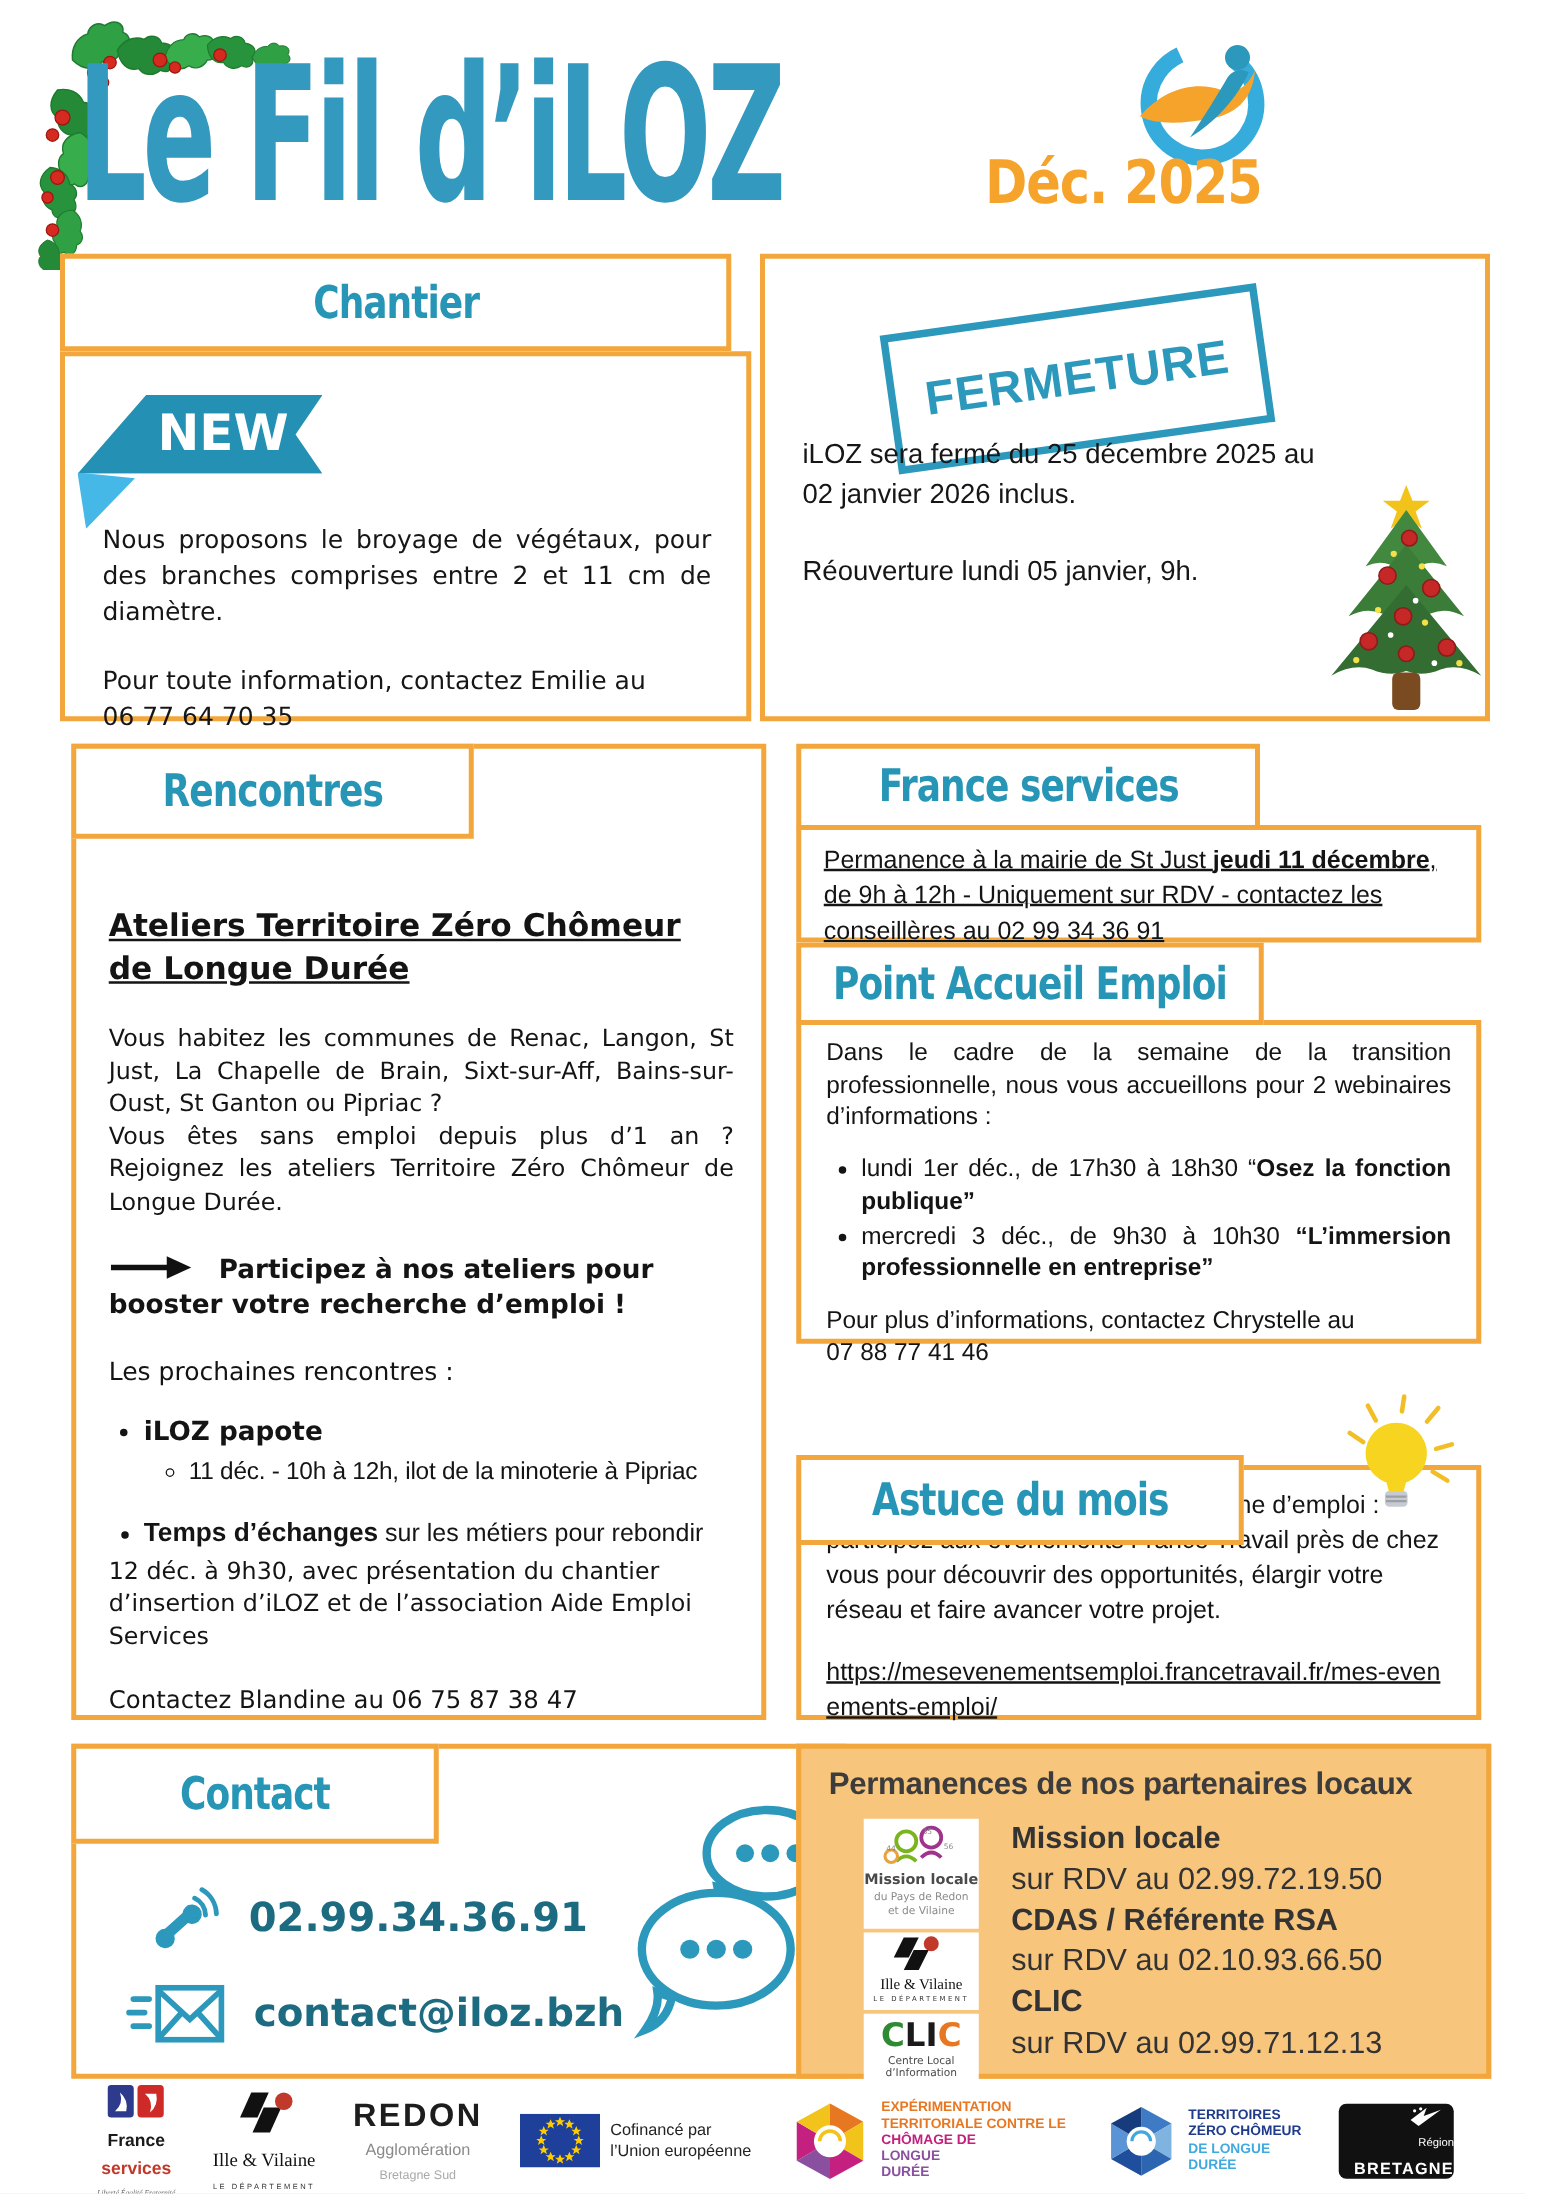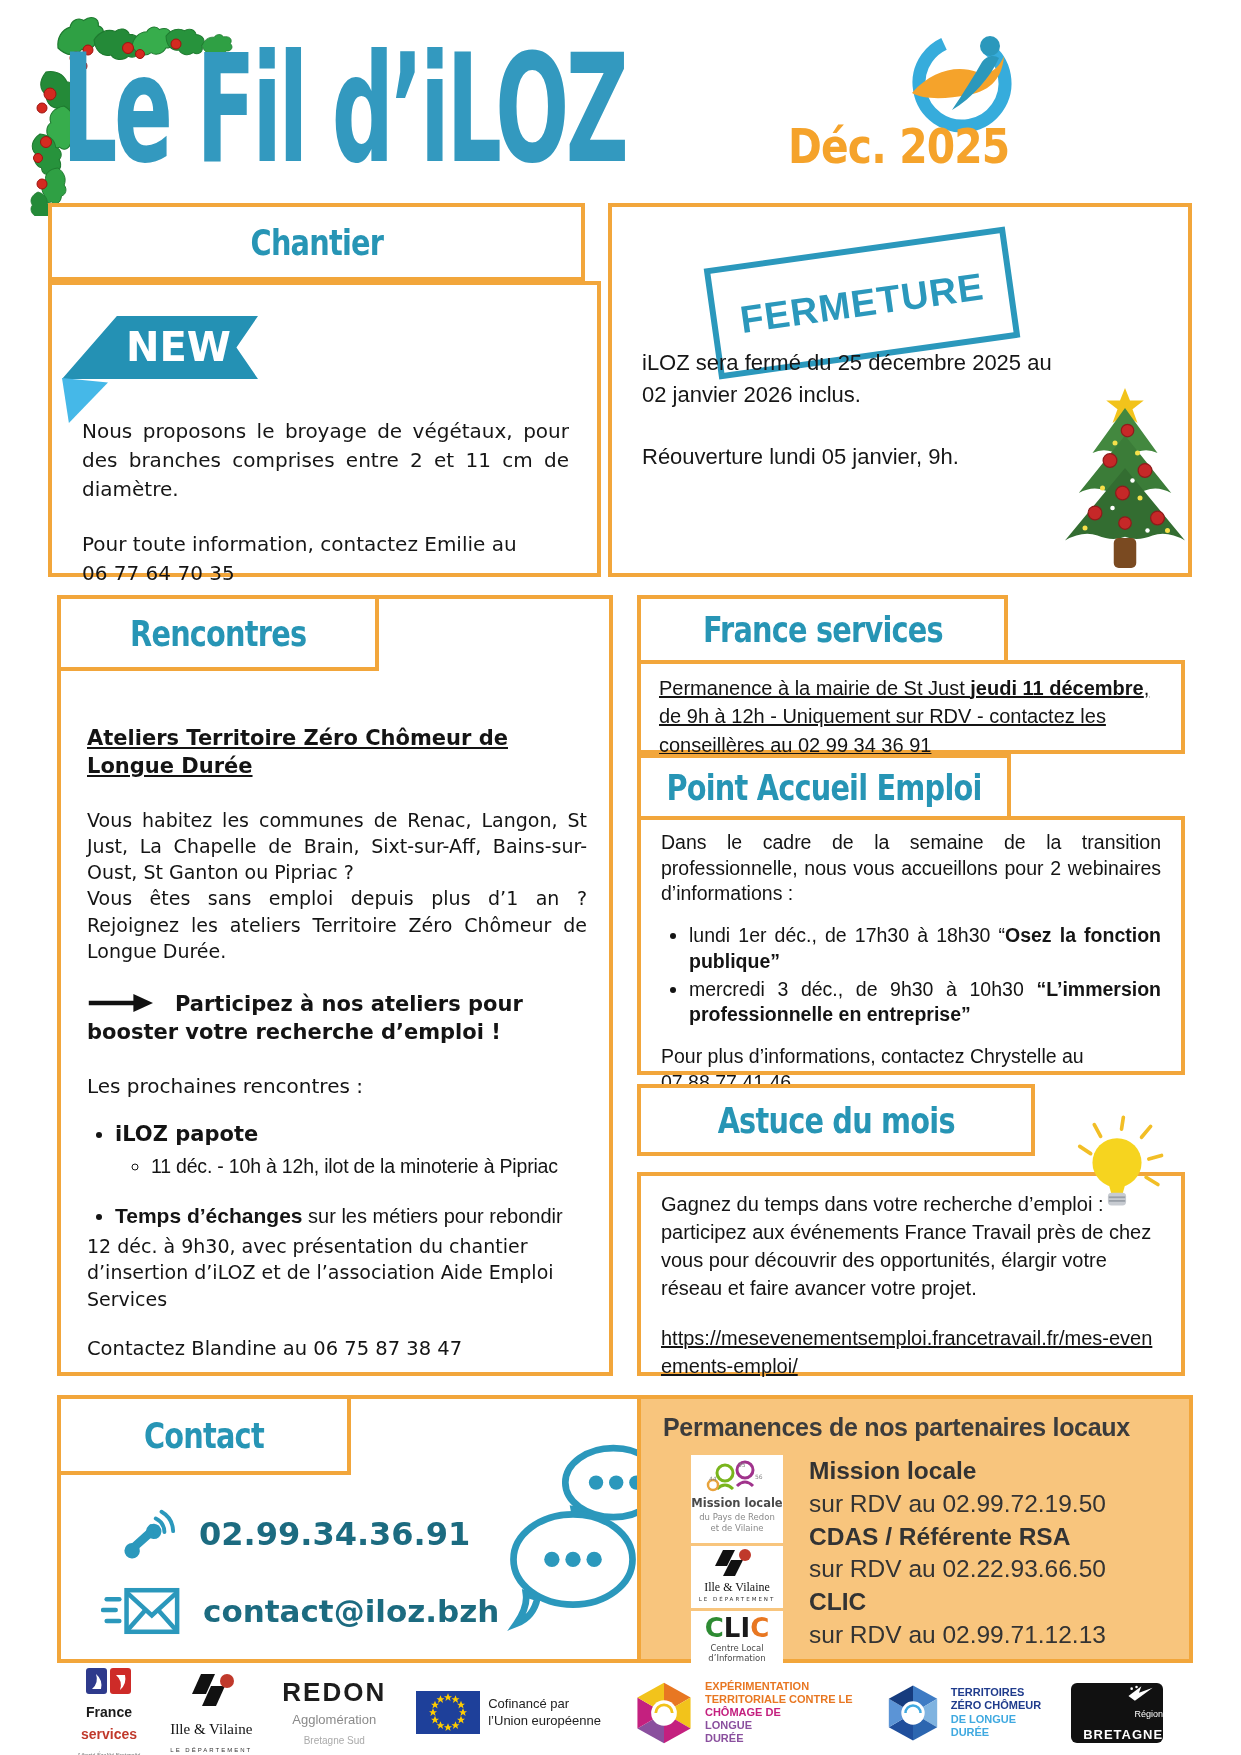--- a/index.html
+++ b/index.html
@@ -34,21 +34,21 @@
          transform:rotate(-8deg);display:flex;align-items:center;justify-content:center;
          font-family:"Liberation Sans",sans-serif;font-weight:bold;font-size:38px;color:#2B98BC;letter-spacing:1px;}
   .fe-text{position:absolute;left:30px;top:140px;width:430px;font-family:"Liberation Sans",sans-serif;
            font-size:22px;line-height:1.45;color:#161616;}
   .fe-text .p2{margin-top:30px;}
   .tree{position:absolute;right:-12px;bottom:-10px;width:150px;height:200px;}
   
   #rencontres-box{left:57px;top:595px;width:556px;height:781px;}
   #rencontres-title{left:-4px;top:-4px;width:322px;height:76px;}
   .r-content{position:absolute;left:26px;top:125px;width:500px;font-size:19px;line-height:1.38;color:#141414;}
-  .r-head{font-weight:bold;text-decoration:underline;font-size:21px;line-height:1.35;}
+  .r-head{font-weight:bold;text-decoration:underline;font-size:25px;line-height:1.35;}
   .r-para{margin-top:26px;text-align:justify;}
   .r-para2{text-align:justify;}
   .r-cta{margin-top:26px;font-weight:bold;font-size:21px;line-height:1.35;}
   .r-cta svg{vertical-align:-2px;margin-right:22px;}
   .r-next{margin-top:26px;font-size:20px;}
   ul.r-list{margin:20px 0 0 0;padding-left:28px;}
   .r-ev1{font-weight:bold;font-size:21px;}
   ul.r-sub{list-style-type:circle;padding-left:36px;margin:4px 0 0 0;font-weight:normal;}
   ul.r-sub li{font-family:"Liberation Sans",sans-serif;font-size:19.5px;letter-spacing:-.2px;}
   .r-ev2{margin-top:22px;font-family:"Liberation Sans",sans-serif;font-size:20px;}
@@ -59,21 +59,21 @@
   #fs-title{left:637px;top:595px;width:371px;height:69px;}
   #fs-body{left:637px;top:660px;width:548px;height:94px;}
   #fs-body .inner{padding:10px 18px;font-family:"Liberation Sans",sans-serif;font-size:20px;line-height:1.42;color:#141414;text-decoration:underline;}
   #pae-title{left:637px;top:754px;width:374px;height:66px;}
   #pae-body{left:637px;top:816px;width:548px;height:259px;}
   #pae-body .inner{padding:10px 20px;font-family:"Liberation Sans",sans-serif;font-size:19.5px;line-height:1.32;color:#141414;}
   #pae-body .intro{text-align:justify;}
   ul.pae-list{margin:16px 0 0 0;padding-left:28px;}
   ul.pae-list li{text-align:justify;margin-bottom:2px;}
   .pae-outro{margin-top:16px;}
-  #astuce-title{left:637px;top:1084px;width:398px;height:72px;}
+  #astuce-title{left:637px;top:1164px;width:358px;height:72px;}
   #astuce-body{left:637px;top:1172px;width:548px;height:204px;}
   #astuce-body .inner{padding:14px 20px;font-family:"Liberation Sans",sans-serif;font-size:20px;line-height:1.4;color:#141414;}
   .astuce-link{display:block;margin-top:22px;color:#141414;text-decoration:underline;word-break:break-all;cursor:pointer;}
   .bulb{position:absolute;right:14px;top:-62px;width:100px;height:112px;z-index:4;}
   
   #contact-box{left:57px;top:1395px;width:620px;height:268px;}
   #contact-title{left:-4px;top:-4px;width:294px;height:80px;}
   .c-row{position:absolute;display:flex;align-items:center;gap:22px;color:#1C6B80;font-weight:bold;}
   .c-phone{left:58px;top:106px;font-size:32px;}
   .c-mail{left:40px;top:184px;font-size:31px;}
@@ -376,21 +376,21 @@
             <tspan fill="#2E8B33">C</tspan><tspan fill="#1a1a1a">L</tspan><tspan fill="#1a1a1a">I</tspan><tspan fill="#E87722">C</tspan>
           </text>
           <text x="46" y="40" text-anchor="middle" font-size="8.5" fill="#4a4a4a">Centre Local</text>
           <text x="46" y="50" text-anchor="middle" font-size="8.5" fill="#4a4a4a">d’Information</text>
         </svg>
       </div>
       <div class="pm-list">
         <div class="name">Mission locale</div>
         <div>sur RDV au 02.99.72.19.50</div>
         <div class="name">CDAS / Référente RSA</div>
-        <div>sur RDV au 02.22.93.66.50</div>
+        <div>sur RDV au 02.10.93.66.50</div>
         <div class="name">CLIC</div>
         <div>sur RDV au 02.99.71.12.13</div>
       </div>
     </div>
   </div>
 
   <div class="footer">
     <div class="f-item f-col fs-logo">
       <svg width="46" height="30" viewBox="0 0 46 30">
         <rect x="0" y="1" width="21" height="26" rx="3" fill="#2E3A8C"></rect>

